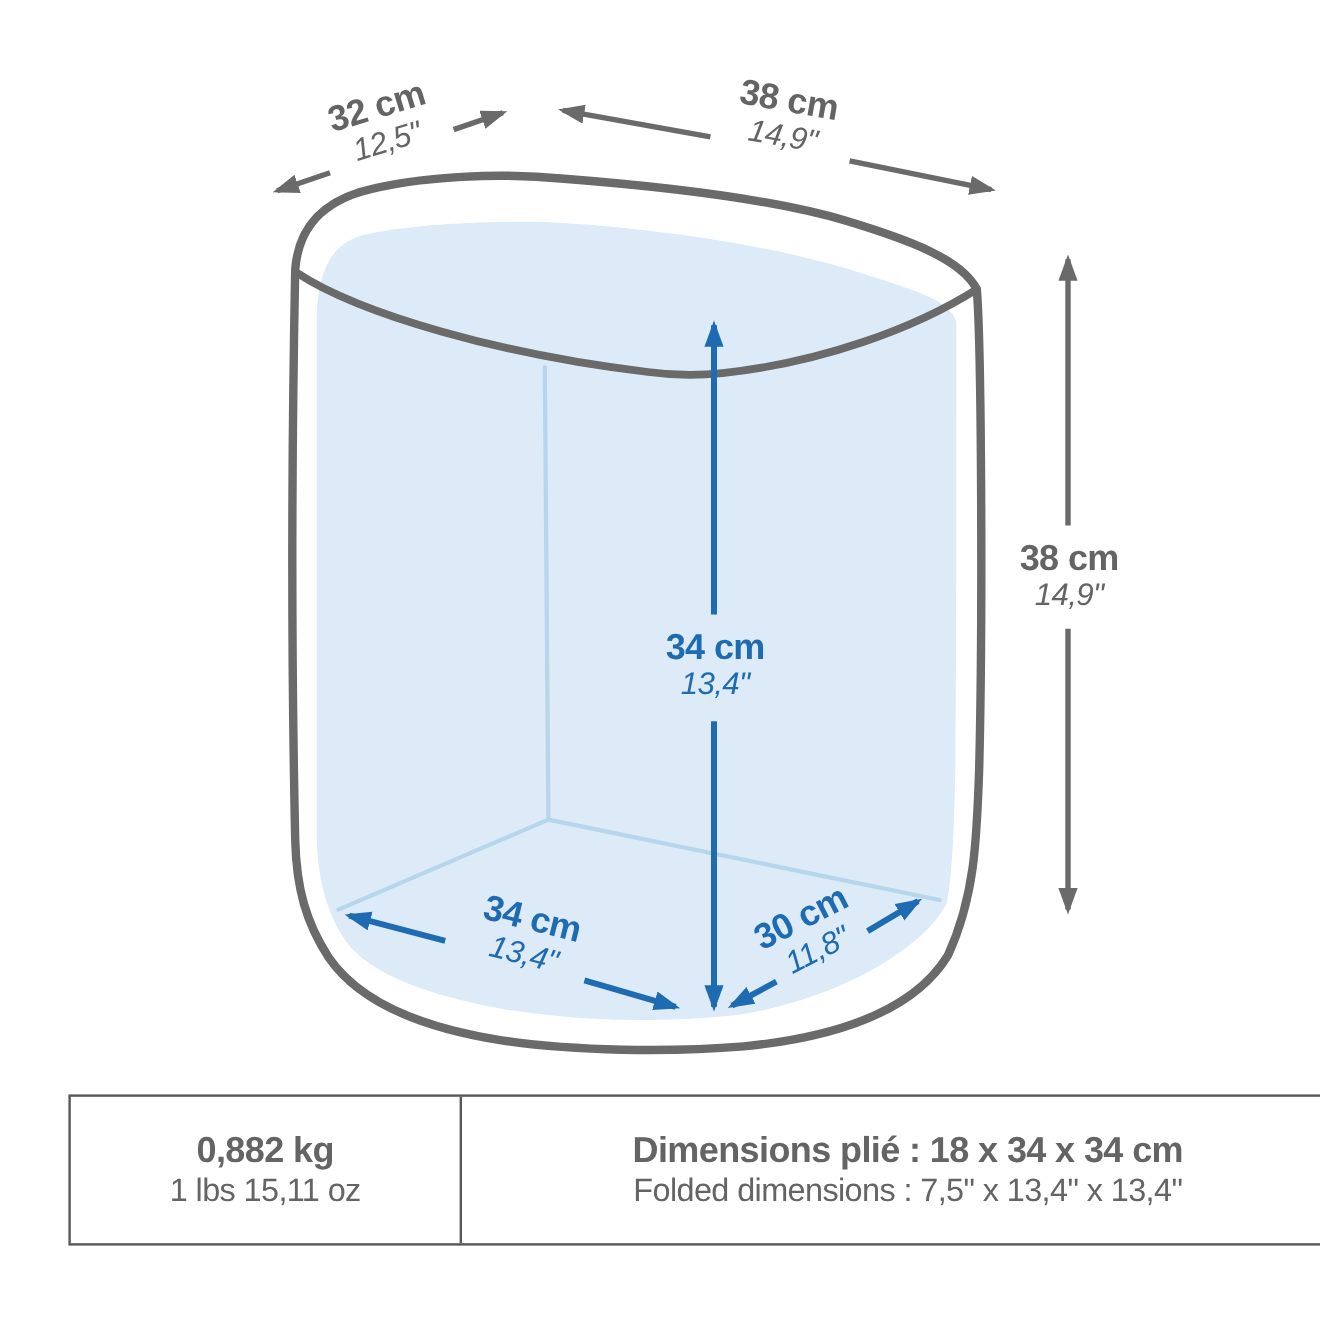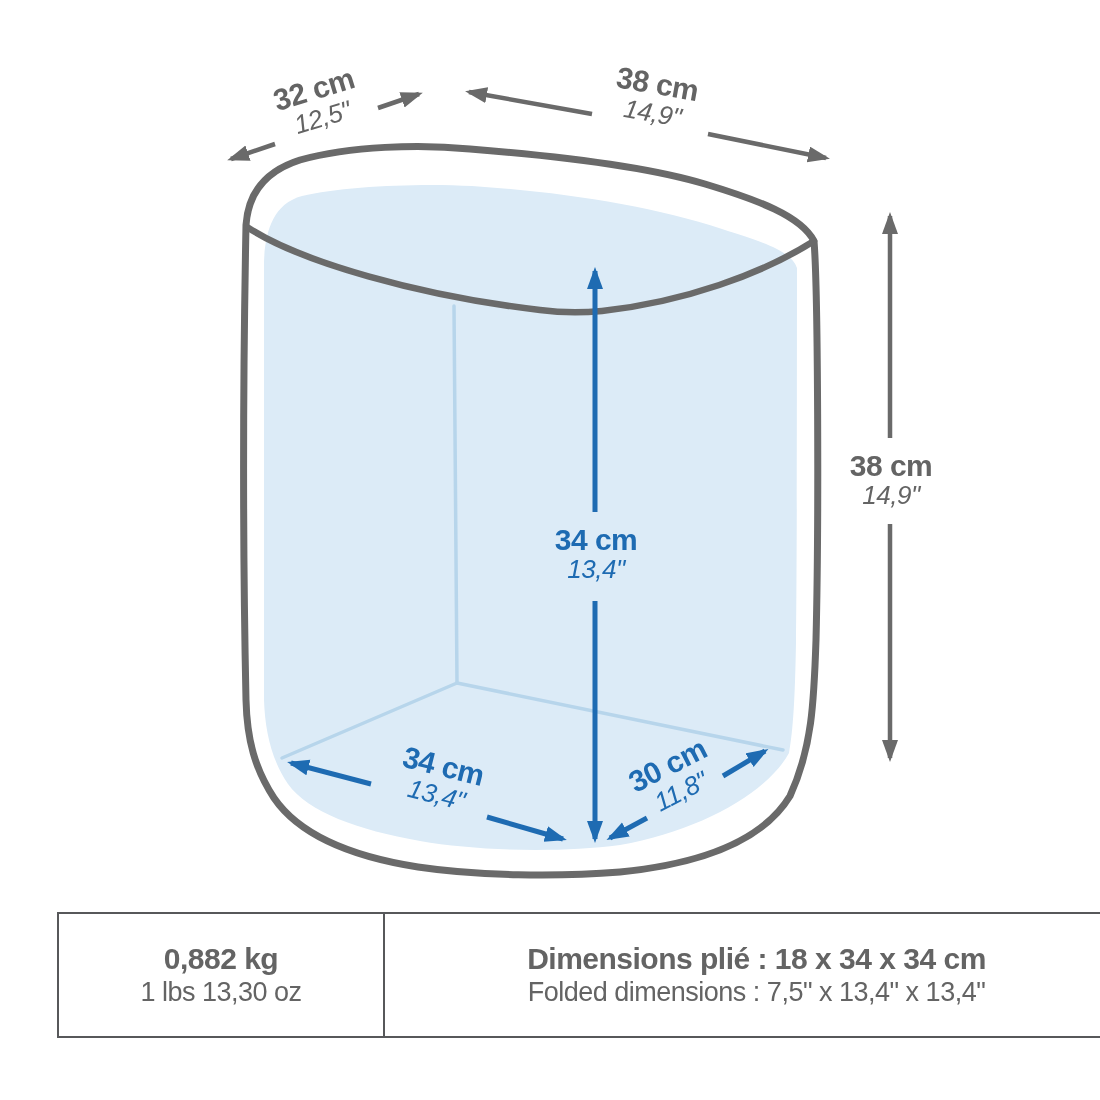--- a/index.html
+++ b/index.html
@@ -128,21 +128,21 @@
   </div>
 
   <div class="dim blue r-neg27" style="left:674px;top:778px;">
     <div class="cm">30 cm</div>
     <div class="in">11,8"</div>
   </div>
 
   <div id="spec-table">
     <div class="spec-cell left">
       <div class="spec-main">0,882 kg</div>
-      <div class="spec-sub">1 lbs 13,30 oz</div>
+      <div class="spec-sub">1 lbs 15,11 oz</div>
     </div>
     <div class="spec-cell">
       <div class="spec-main">Dimensions plié : 18 x 34 x 34 cm</div>
       <div class="spec-sub">Folded dimensions : 7,5" x 13,4" x 13,4"</div>
     </div>
   </div>
 
 </div>
 
 </body></html>

